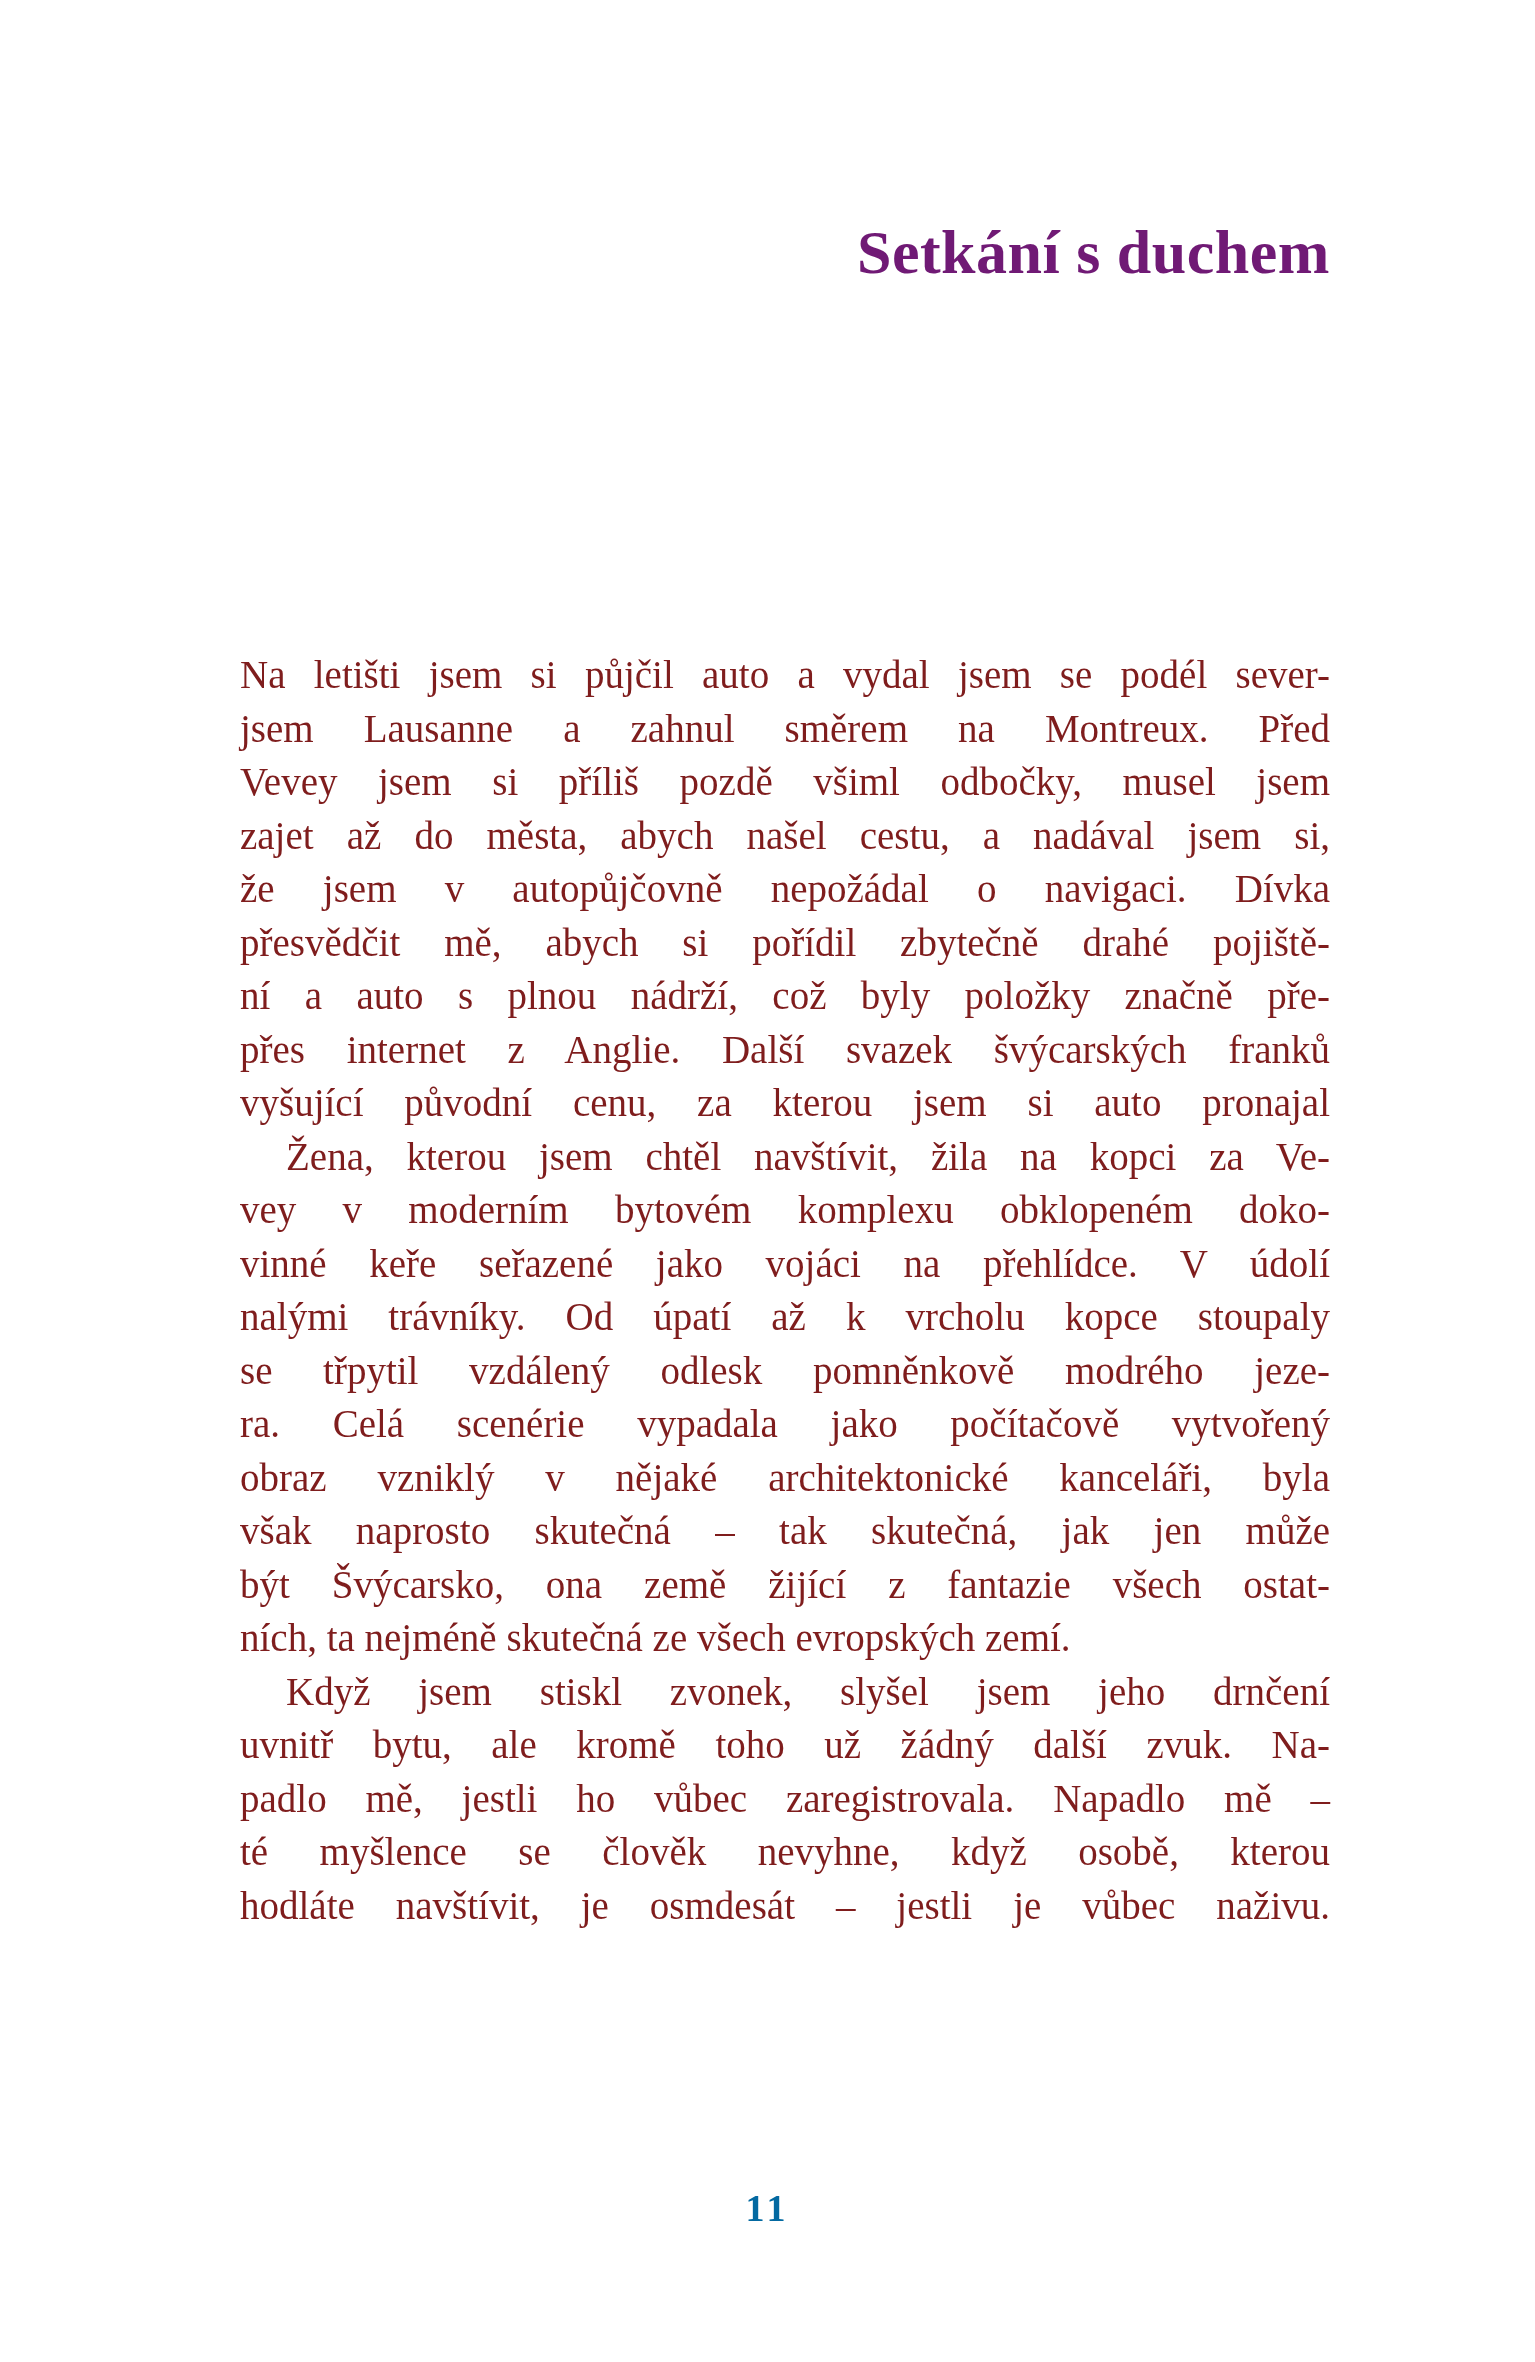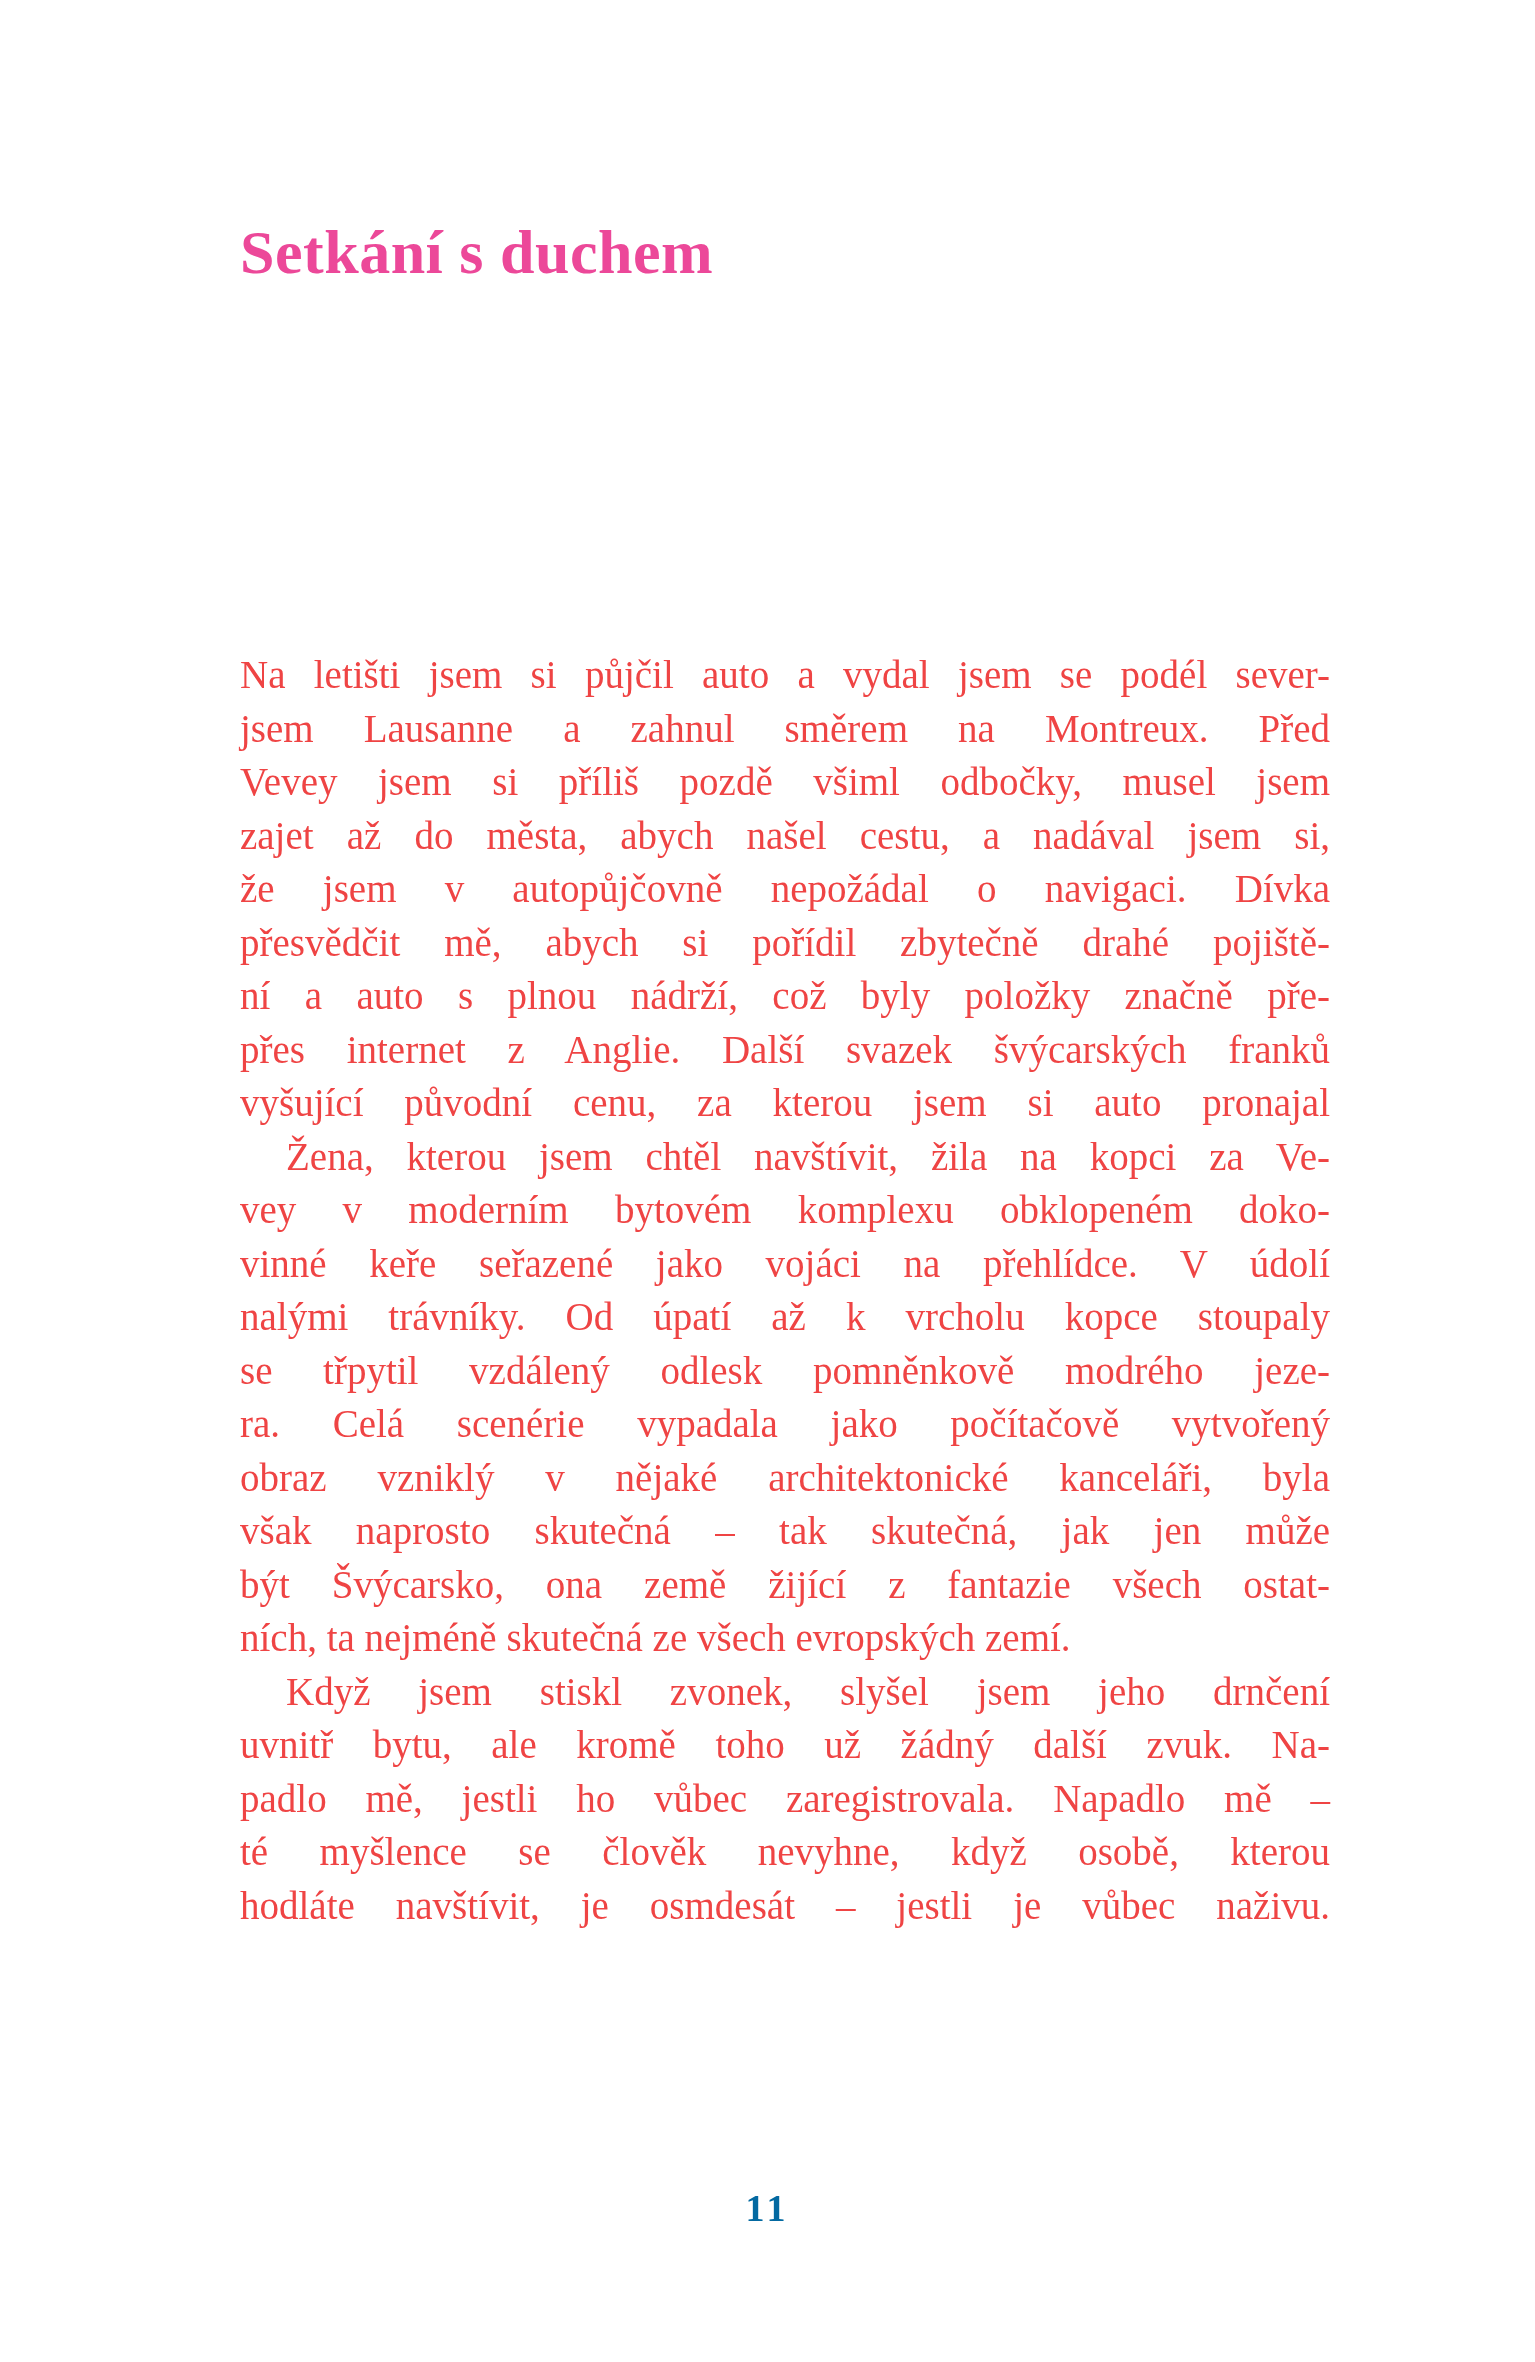--- a/index.html
+++ b/index.html
@@ -14,35 +14,35 @@
     background: #ffffff;
     color: #000000;
     font-family: "Liberation Serif", "DejaVu Serif", serif;
     overflow: hidden;
   }
   .chapter-title {
     position: absolute;
     top: 218px;
     left: 240px;
     width: 1090px;
-    text-align: left;
+    text-align: right;
     font-size: 62px;
     line-height: 1.1;
     font-weight: bold;
     letter-spacing: 0.5px;
-    color: #ec4899;
+    color: #701a75;
   }
   .body-text {
     position: absolute;
     top: 648px;
     left: 240px;
     width: 1090px;
     font-size: 39px;
     line-height: 53.5px;
-    color: #ef4444;
+    color: #7f1d1d;
   }
   .line {
     width: 100%;
     white-space: nowrap;
   }
   .line.j {
     white-space: normal;
     text-align: justify;
     text-align-last: justify;
   }

